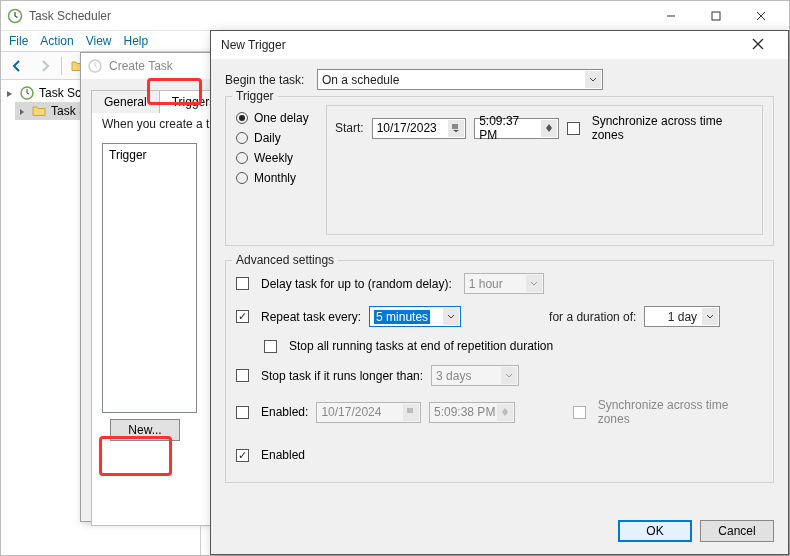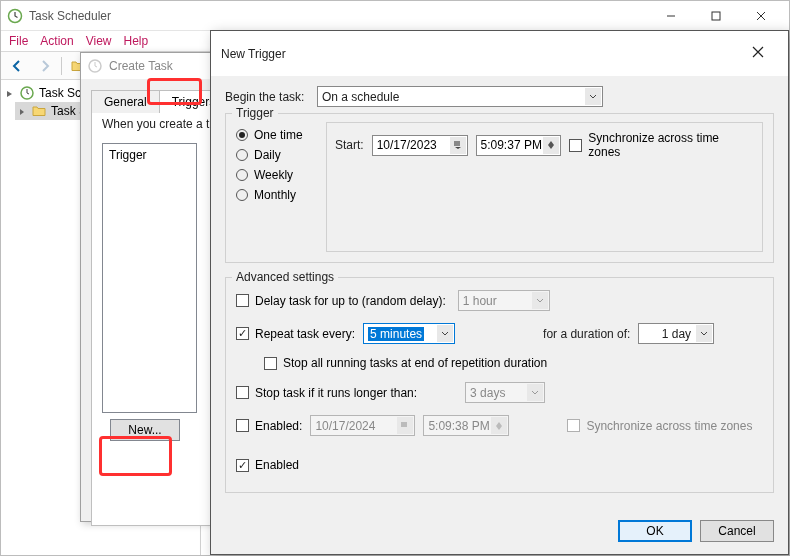--- a/index.html
+++ b/index.html
@@ -7,21 +7,21 @@
 
 
 .app-window { position: absolute; left: 0; top: 0; width: 790px; height: 556px; border: 1px solid #bcbcbc; background: #fff; }
 .app-titlebar { height: 30px; display: flex; align-items: center; padding: 0 6px; background: #fff; border-bottom: 1px solid #e5e5e5; }
 .app-title-icon { width: 16px; height: 16px; margin-right: 6px; }
 .app-title { flex: 1; color: #555; }
 .win-btn { width: 45px; height: 28px; display: flex; align-items: center; justify-content: center; color: #555; }
 .win-btn svg { width: 10px; height: 10px; }
 
 .menu-bar { height: 21px; display: flex; align-items: center; padding: 0 8px; gap: 12px; border-bottom: 1px solid #d8d8d8; }
-.menu-item { color: #be185d; }
+.menu-item { color: #0369a1; }
 
 .tool-bar { height: 28px; display: flex; align-items: center; padding: 0 4px; gap: 4px; border-bottom: 1px solid #d8d8d8; background: #fbfbfb; }
 .tool-btn { width: 24px; height: 22px; border: 1px solid transparent; display: flex; align-items: center; justify-content: center; border-radius: 2px; }
 .tool-btn svg { width: 16px; height: 16px; }
 .tool-sep { width: 1px; height: 18px; background: #ccc; }
 
 .body-area { display: flex; height: calc(100% - 79px); }
 .tree-pane { width: 200px; border-right: 1px solid #d0d0d0; padding: 4px 2px; }
 .tree-row { display: flex; align-items: center; gap: 4px; padding: 1px 2px; }
 .tree-row.selected { background: #d8d8d8; }
@@ -40,21 +40,21 @@
 .ct-tab.active { background: #fff; z-index: 1; }
 .ct-tabhl { position: absolute; border: 3px solid #ff3030; border-radius: 4px; left: 147px; top: 78px; width: 55px; height: 27px; z-index: 10; pointer-events:none; }
 .ct-panel { margin: 0 10px; background: #fff; border: 1px solid #bfbfbf; height: 420px; padding: 10px; }
 .ct-text { color: #222; }
 .ct-triggerbox { margin-top: 12px; width: 95px; height: 270px; border: 1px solid #828790; background: #fff; padding: 4px 6px; }
 .ct-newbtn { margin-top: 6px; width: 70px; height: 22px; border: 1px solid #828790; background: #e1e1e1; display:flex; align-items:center; justify-content:center; position:relative; left:8px; }
 .ct-newhl { position: absolute; border: 3px solid #ff3030; border-radius: 4px; left: 99px; top: 436px; width: 73px; height: 40px; z-index: 10; pointer-events:none; }
 
 
 .nt-window { position: absolute; left: 210px; top: 30px; width: 579px; height: 525px; background: #f0f0f0; border: 1px solid #555; box-shadow: 3px 3px 12px rgba(0,0,0,.25); z-index: 20; }
-.nt-titlebar { height: 45px; background: #fff; display: flex; align-items: center; padding: 0 10px; }
+.nt-titlebar { height: 28px; background: #fff; display: flex; align-items: center; padding: 0 10px; }
 .nt-title { flex: 1; color: #222; }
 .nt-close { width: 40px; text-align: center; }
 .nt-close svg { width: 12px; height: 12px; }
 .nt-body { padding: 10px 14px; }
 .row { display: flex; align-items: center; gap: 8px; margin-bottom: 6px; }
 .lbl { color: #222; display:inline-block; }
 .combo, .txtbox { height: 21px; border: 1px solid #888; background: #fff; display: inline-flex; align-items: center; padding: 0 4px; position: relative; }
 .combo .arrow, .txtbox .spin, .txtbox .drop { position: absolute; right: 1px; top: 1px; bottom: 1px; width: 16px; background: #e8e8e8; display:flex; flex-direction:column; align-items:center; justify-content:center; }
 .combo .arrow svg, .txtbox .drop svg { width: 8px; height: 8px; }
 .txtbox .spin svg { width: 6px; height: 4px; }
@@ -65,21 +65,21 @@
 
 .groupbox { border: 1px solid #d0d0d0; padding: 8px 10px 10px; margin-top: 4px; position: relative; }
 .groupbox .legend { position: absolute; top: -8px; left: 6px; background: #f0f0f0; padding: 0 4px; color: #222; }
 .settings-flex { display: flex; gap: 10px; }
 .radios { display: flex; flex-direction: column; gap: 6px; padding: 6px 0; width: 80px; }
 .radio { display: flex; align-items: center; gap: 6px; }
 .radio-circle { width: 12px; height: 12px; border: 1px solid #555; border-radius: 50%; display: flex; align-items: center; justify-content: center; }
 .radio-circle.checked::after { content:''; width:6px; height:6px; background:#222; border-radius:50%; }
 .start-box { border:1px solid #d0d0d0; flex:1; padding:8px; height:130px; }
 
-.check { display: flex; align-items: center; gap: 6px; }
+.check { display: flex; align-items: center; gap: 12px; }
 .checkbox { width: 13px; height: 13px; border: 1px solid #555; background: #fff; display: flex; align-items: center; justify-content: center; }
 .checkbox.checked::after { content:'✓'; font-size: 11px; line-height: 1; color:#222; }
 .checkbox.disabled { border-color:#b0b0b0; }
 .lbl.disabled { color:#888; }
 
 .adv-rows { display: flex; flex-direction: column; gap: 6px; margin-top: 4px; }
 .btn { height: 22px; min-width: 74px; border: 1px solid #888; background: #e1e1e1; display:inline-flex; align-items:center; justify-content:center; padding:0 10px; }
 .btn.primary { border: 2px solid #0078d7; background:#e5f1fb; }
 .dlg-buttons { position: absolute; right: 14px; bottom: 12px; display: flex; gap: 8px; }
 </style>
@@ -214,21 +214,21 @@
           </span>
       </div>
     </div>
 
     <div class="groupbox">
       <span class="legend">Trigger</span>
       <div class="settings-flex">
         <div class="radios">
           <label class="radio">
               <span class="radio-circle checked"></span>
-              <span>One time</span>
+              <span>One delay</span>
             </label>
           <label class="radio">
               <span class="radio-circle"></span>
               <span>Daily</span>
             </label>
           <label class="radio">
               <span class="radio-circle"></span>
               <span>Weekly</span>
             </label>
           <label class="radio">
@@ -269,21 +269,21 @@
     </div>
 
     <div class="groupbox" style="margin-top:14px; padding-bottom:14px;">
       <span class="legend">Advanced settings</span>
       <div class="adv-rows">
         <div class="row">
           <label class="check">
               <span class="checkbox"></span>
               <span>Delay task for up to (random delay):</span>
             </label>
-          <div class="combo disabled" style="width:92px; margin-left:4px;">
+          <div class="combo disabled" style="width:80px; margin-left:4px;">
             <span class="lbl">1 hour</span>
             <span class="arrow">
                 <svg viewBox="0 0 8 8">
                   <path d="M1 2l3 3 3-3" fill="none" stroke="#999"></path>
                 </svg>
               </span>
           </div>
         </div>
         <div class="row">
           <label class="check">
@@ -312,21 +312,21 @@
           <label class="check">
               <span class="checkbox"></span>
               <span>Stop all running tasks at end of repetition duration</span>
             </label>
         </div>
         <div class="row">
           <label class="check">
               <span class="checkbox"></span>
               <span>Stop task if it runs longer than:</span>
             </label>
-          <div class="combo disabled" style="width:80px; margin-left:40px;">
+          <div class="combo disabled" style="width:88px; ">
             <span class="lbl">3 days</span>
             <span class="arrow">
                 <svg viewBox="0 0 8 8">
                   <path d="M1 2l3 3 3-3" fill="none" stroke="#999"></path>
                 </svg>
               </span>
           </div>
         </div>
         <div class="row">
           <label class="check">

